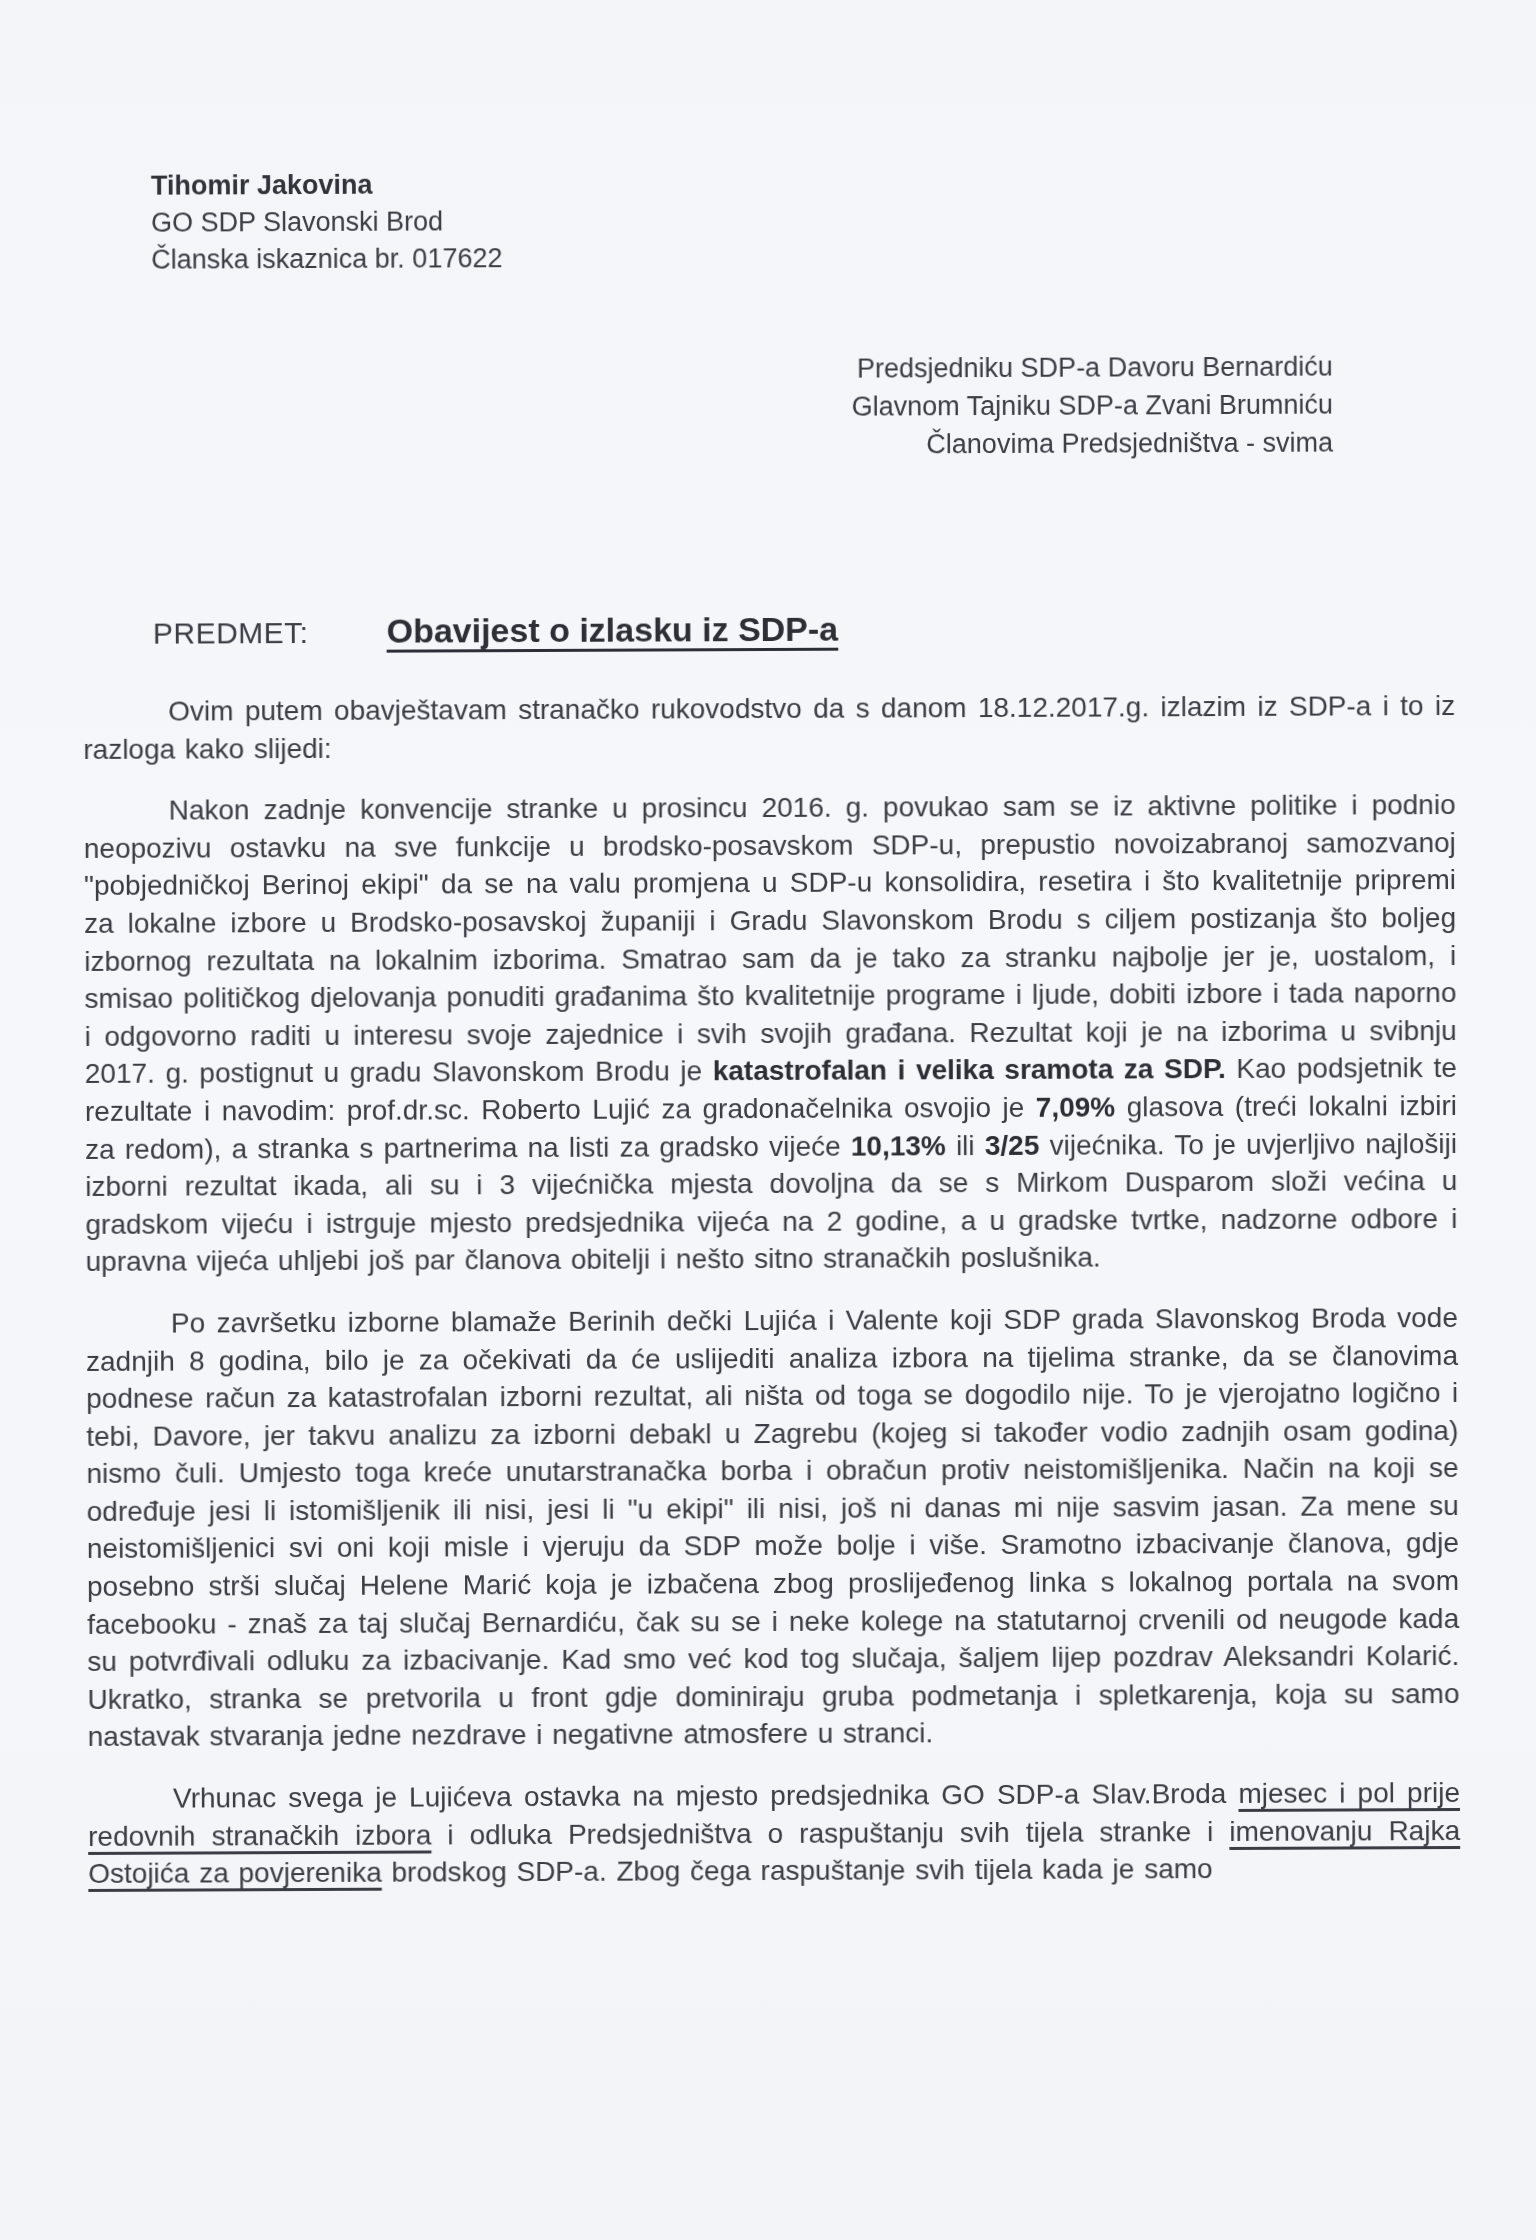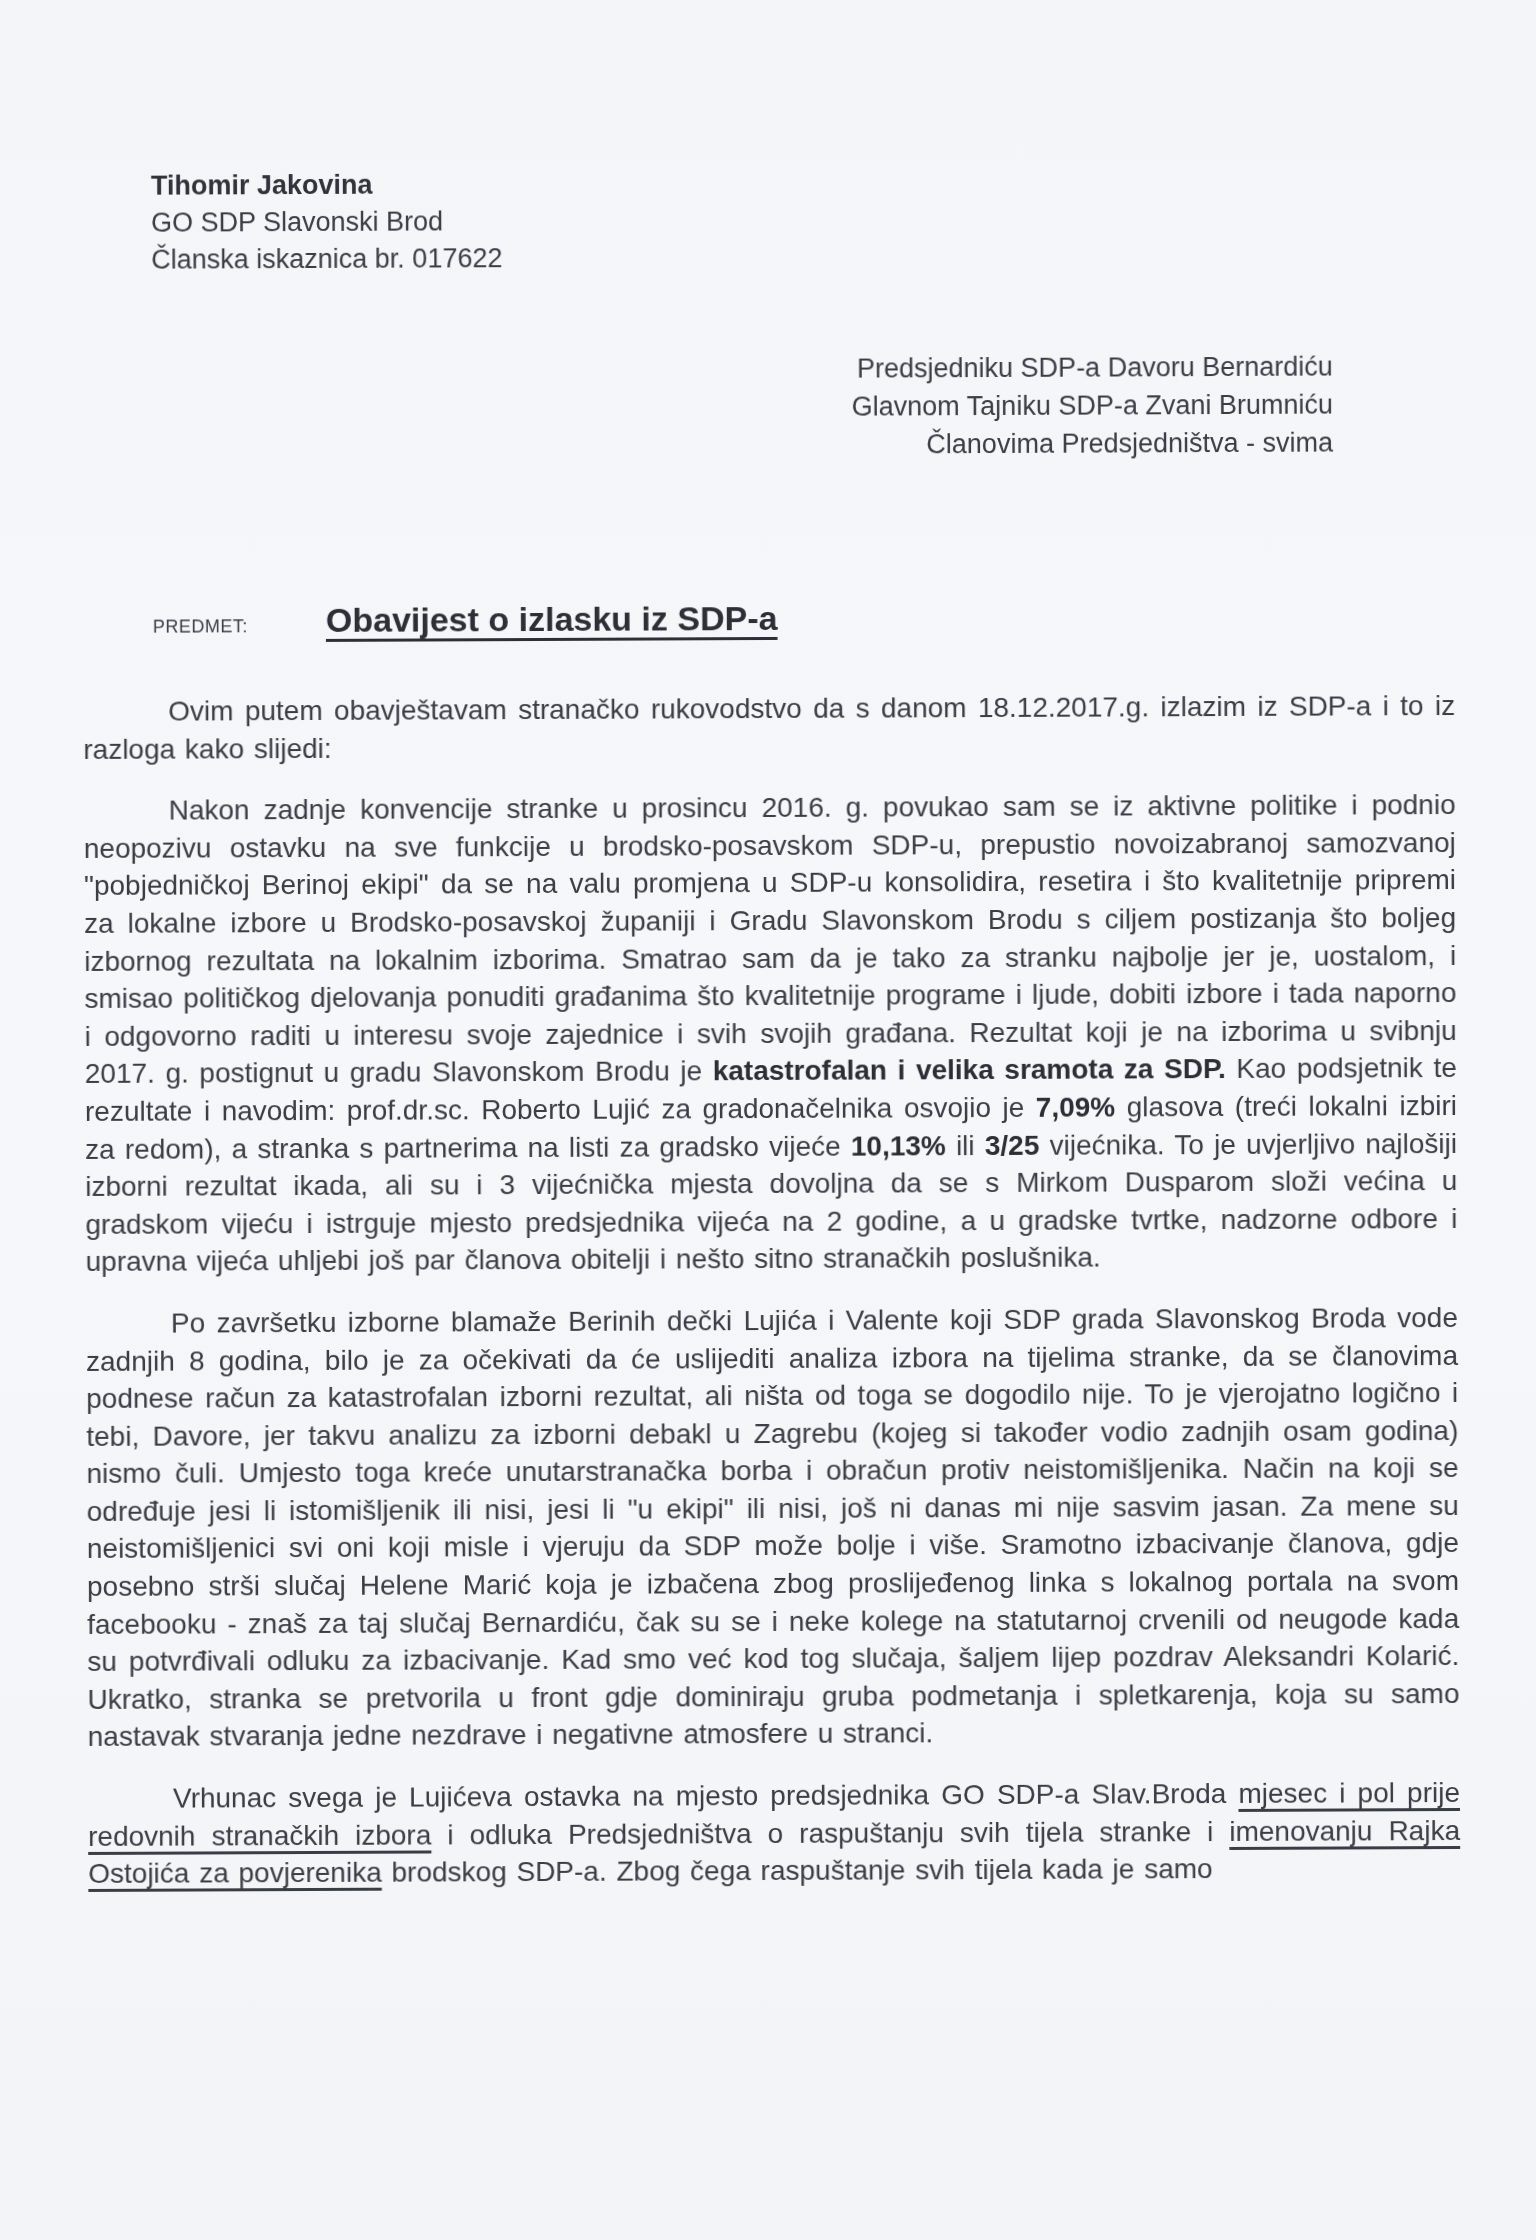--- a/index.html
+++ b/index.html
@@ -42,21 +42,21 @@
   
   .subject {
     position: absolute;
     left: 155px;
     top: 575px;
     display: flex;
     align-items: baseline;
     gap: 78px;
   }
   .subject .label {
-    font-size: 18px;
+    font-size: 30px;
     letter-spacing: 0.5px;
     margin-top: 39px;
   }
   .subject .title {
     font-size: 34px;
     font-weight: bold;
     color: #2c2f35;
     text-decoration: underline;
     text-decoration-thickness: 3px;
     text-underline-offset: 7px;

